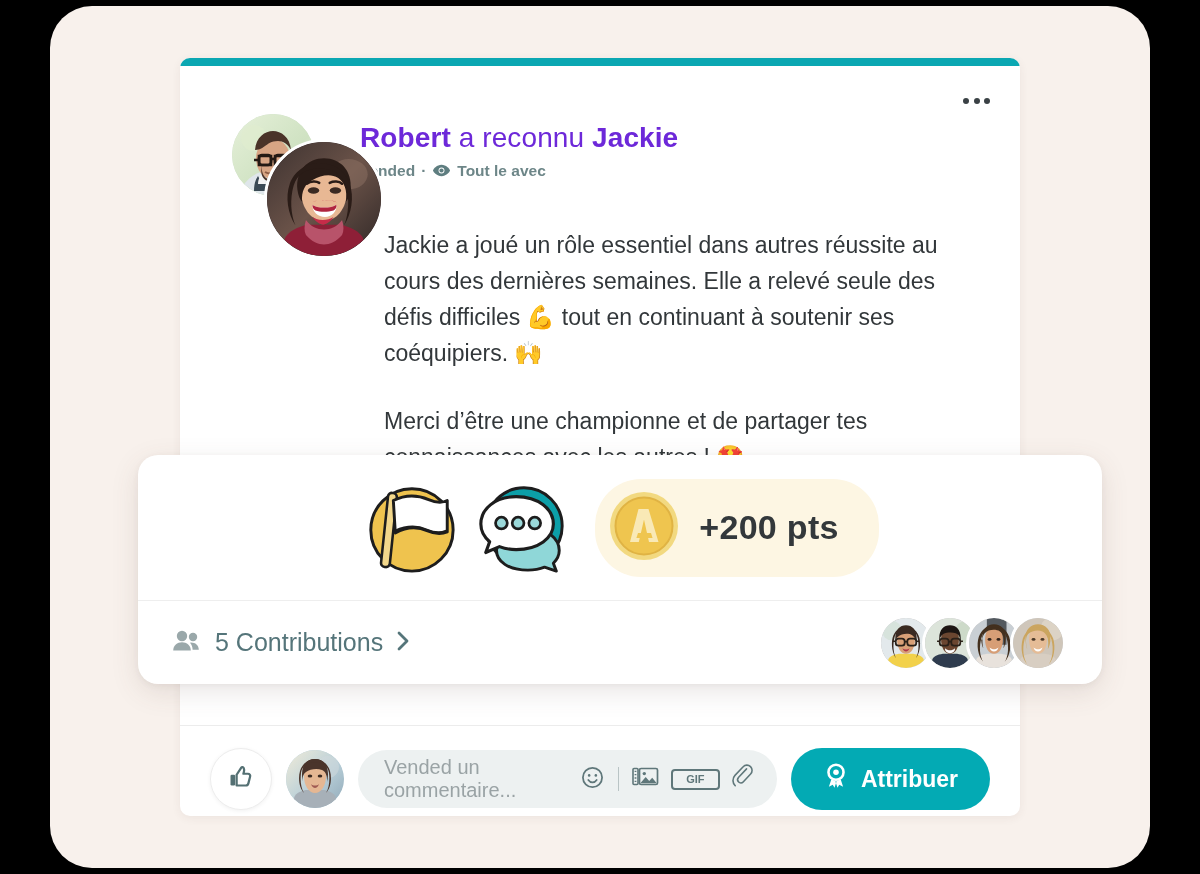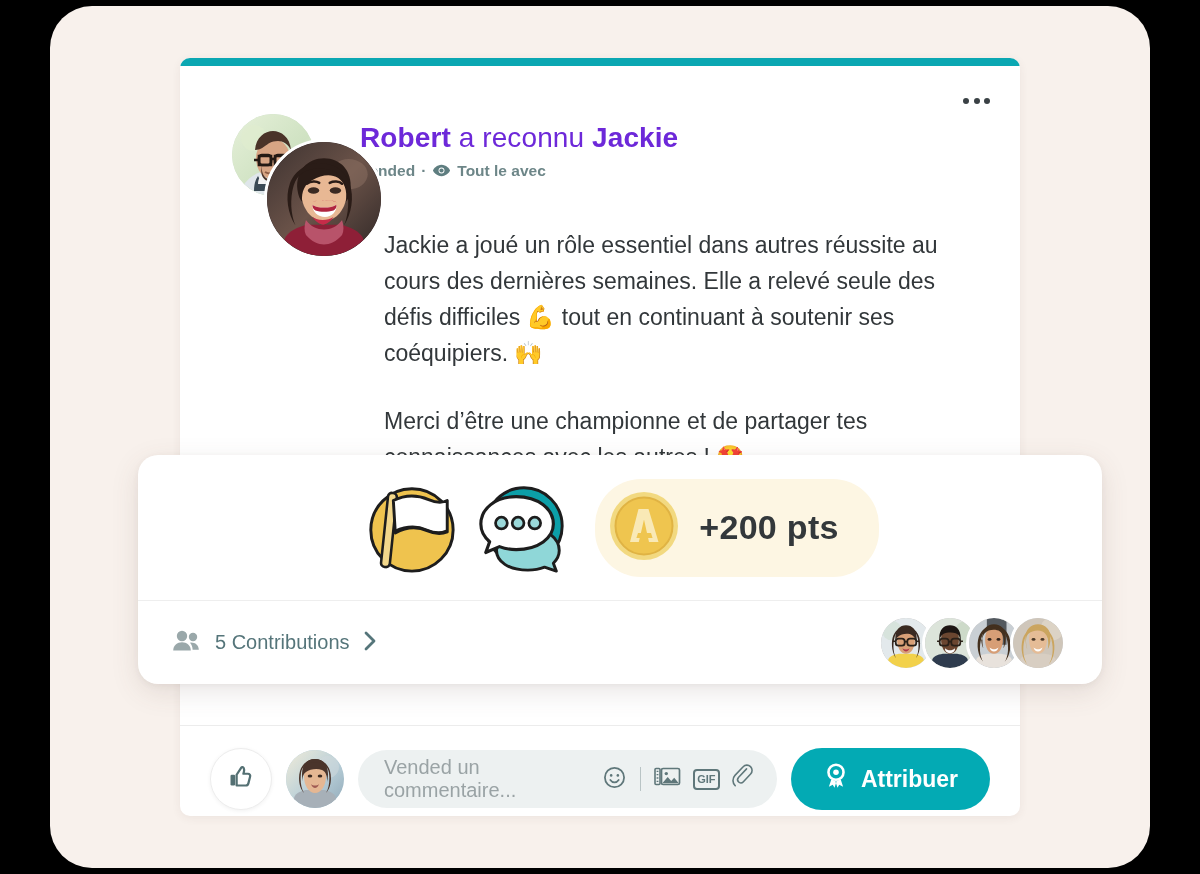--- a/index.html
+++ b/index.html
@@ -88,21 +88,21 @@
     flex: 1 1 auto; height: 58px; background: #EDF1F1;
     border-radius: 29px; display: flex; align-items: center;
     padding: 0 22px 0 26px; gap: 12px; cursor: text;
   }
   .comment-placeholder {
     flex: 1 1 auto; font-size: 20px; color: #9AA3A5;
   }
   .field-icons { display: flex; align-items: center; gap: 11px; }
   .vdiv { width: 1px; height: 24px; background: #B9C4C5; margin: 0 2px; }
   .gif-box {
-    width: 27px; height: 21px; border: 2px solid #5F777A; border-radius: 4px;
+    width: 49px; height: 21px; border: 2px solid #5F777A; border-radius: 4px;
     font-size: 11px; font-weight: 700; color: #5F777A;
     display: flex; align-items: center; justify-content: center;
     font-family: "Liberation Sans", sans-serif;
   }
   .award-btn {
     flex: 0 0 auto; height: 62px; padding: 16px 32px; border-radius: 31px;
     background: #03AAB4; color: #fff; font-size: 23px; font-weight: 600;
     display: flex; align-items: center; gap: 12px; cursor: pointer; border: none;
   }
 
@@ -124,21 +124,21 @@
     background: #FDF6E3; border-radius: 46px;
     padding: 10px 40px 10px 12px; margin-left: 10px;
   }
   .points-text { font-size: 34px; font-weight: 700; color: #33383B; letter-spacing: .3px; }
   .float-sep { height: 1px; background: #EEEEEE; }
   .contrib-row {
     height: 83px; display: flex; align-items: center;
     padding: 0 36px 0 34px; justify-content: space-between;
   }
   .contrib-left { display: flex; align-items: center; gap: 13px; cursor: pointer; }
-  .contrib-label { font-size: 20px; color: #55757A; font-weight: 500; }
+  .contrib-label { font-size: 25px; color: #55757A; font-weight: 500; }
   .contrib-avatars { display: flex; }
   .contrib-avatars .ca {
     width: 56px; height: 56px; border-radius: 50%; overflow: hidden;
     border: 3px solid #fff; margin-left: -12px; background: #ccc;
   }
   .contrib-avatars .ca:first-child { margin-left: 0; }
 
   .ph { width: 100%; height: 100%; display: block; }
 </style>
 </head>

